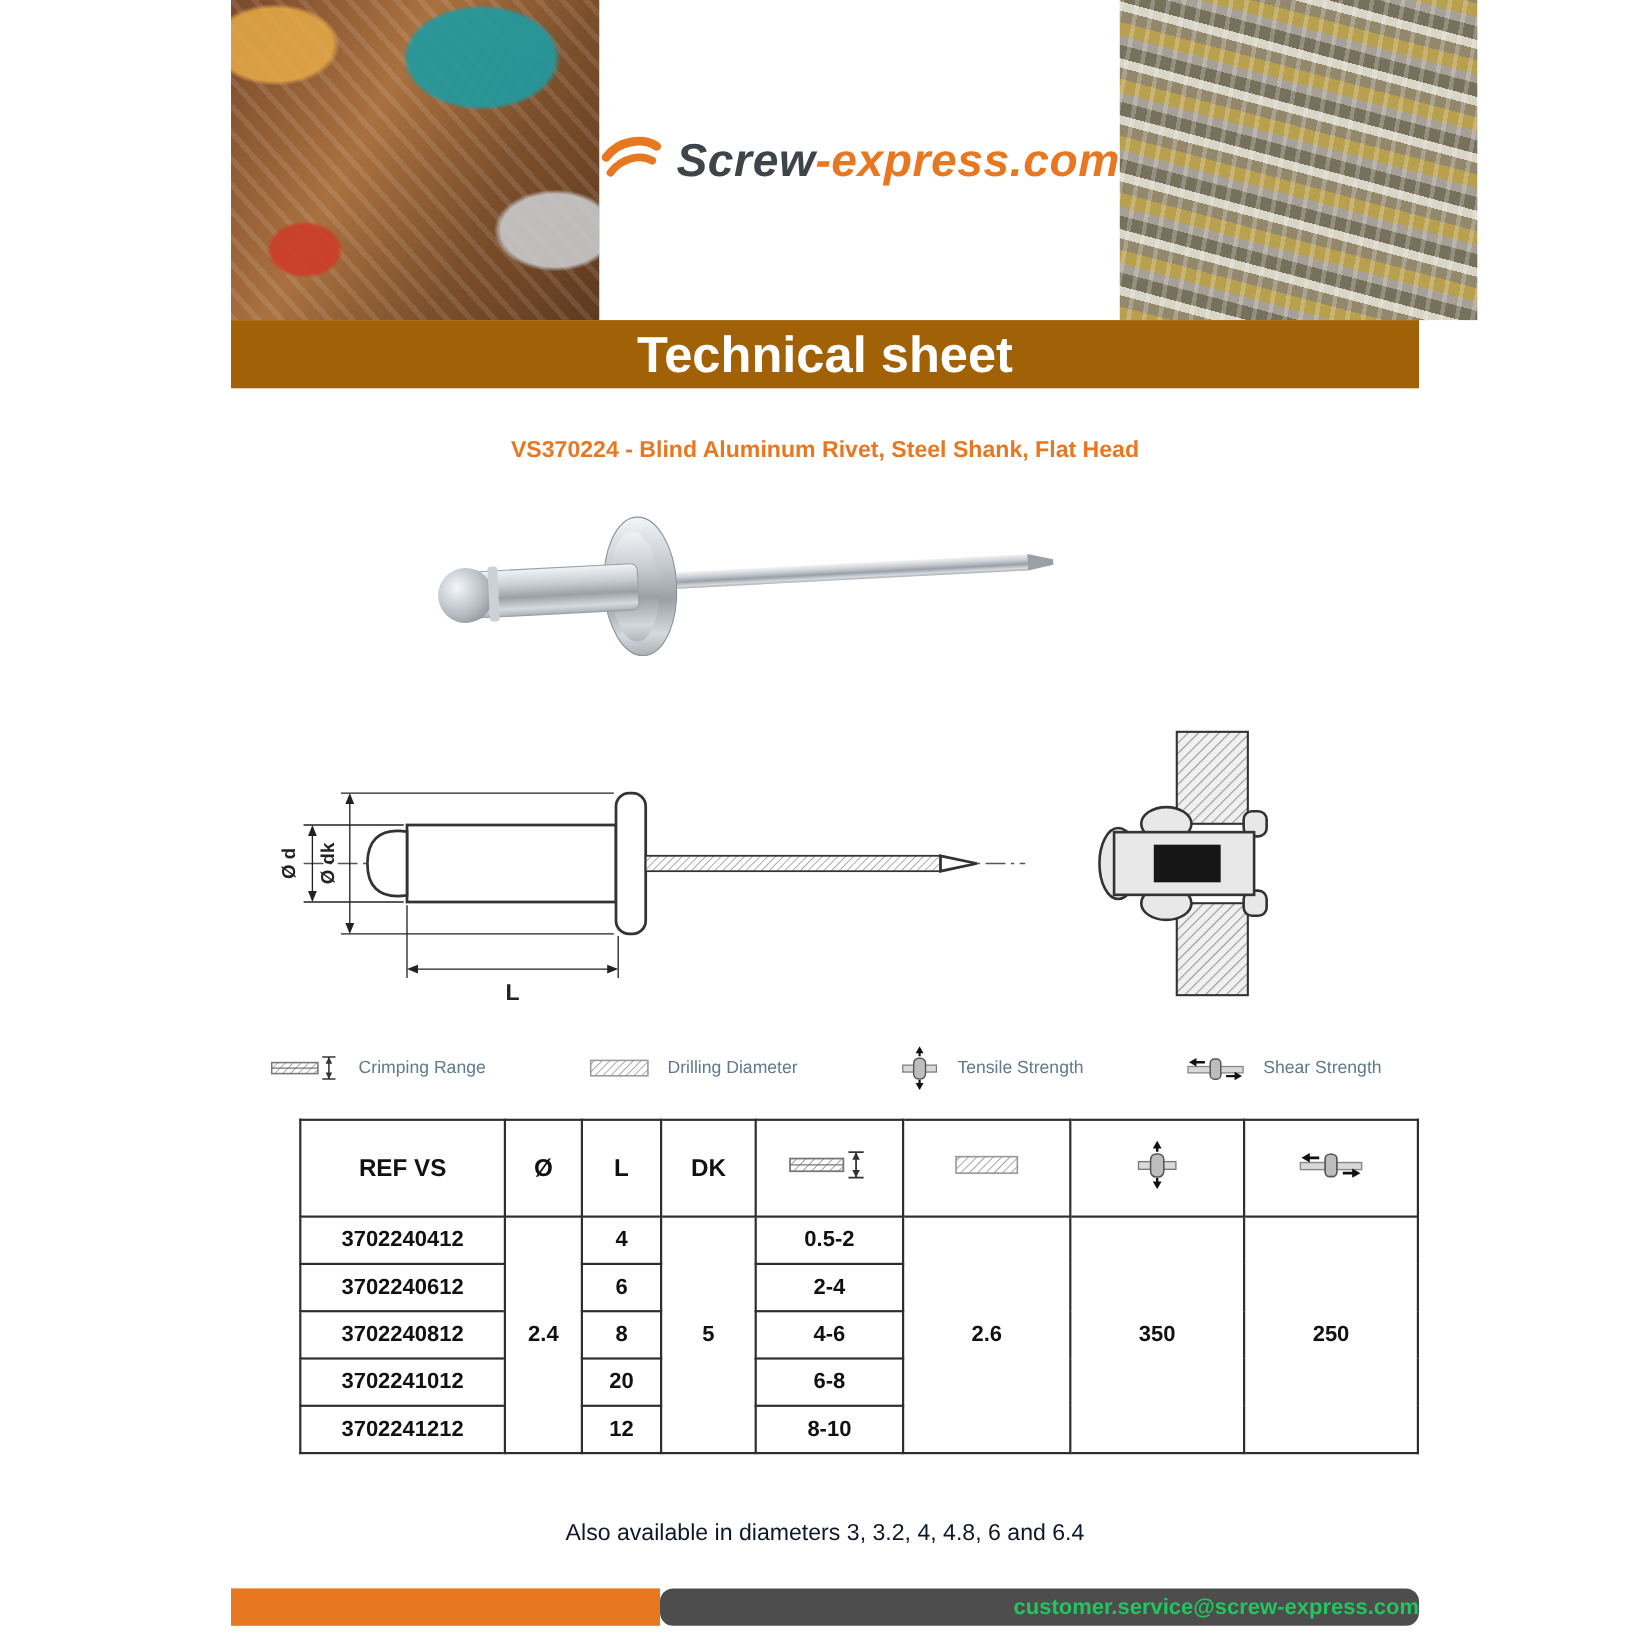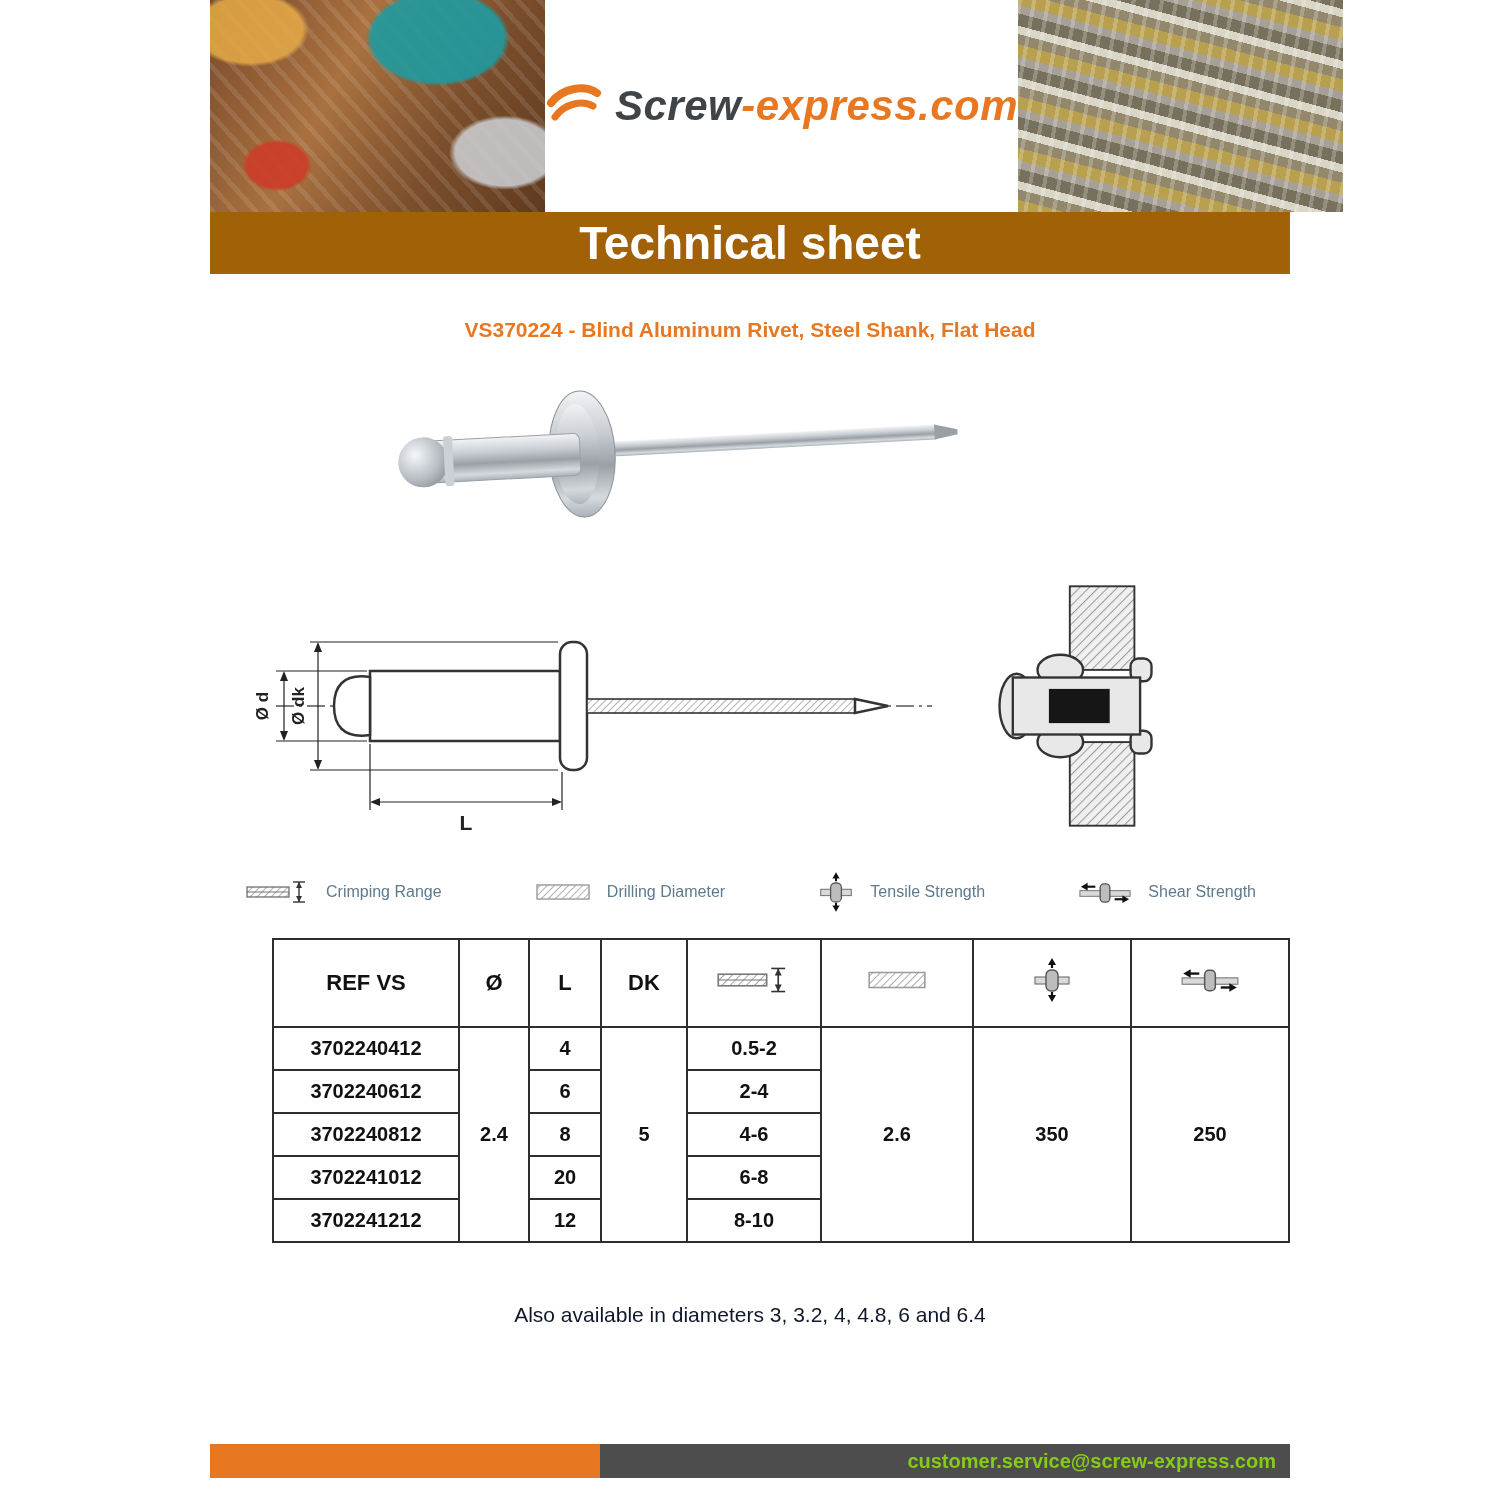--- a/index.html
+++ b/index.html
@@ -1,21 +1,21 @@
 <!DOCTYPE html>
 <html><head>
 <meta charset="utf-8">
 <style>
   * { box-sizing: border-box; }
   body { margin:0; background:#fff; font-family:"Liberation Sans", sans-serif; }
   .page { width:1500px; height:1500px; background:#fff; overflow:hidden; position:relative; }
   .sheet { width:1080px; height:1500px; margin:0 auto; display:flex; flex-direction:column; }
 
   
-  .header { display:flex; height:212px; }
+  .header { display:flex; height:291px; }
   .photo { height:100%; }
   .photo-left {
     flex:0 0 335px;
     background:
       radial-gradient(120px 80px at 68% 18%, rgba(31,154,160,.9) 0 55%, transparent 60%),
       radial-gradient(90px 60px at 88% 72%, rgba(205,209,213,.85) 0 55%, transparent 62%),
       radial-gradient(60px 45px at 20% 78%, rgba(205,60,40,.9) 0 50%, transparent 58%),
       radial-gradient(95px 60px at 12% 14%, rgba(230,170,70,.85) 0 55%, transparent 62%),
       repeating-linear-gradient(48deg, rgba(255,255,255,.10) 0 5px, transparent 5px 16px),
       linear-gradient(118deg,#7a4a2b,#a9713f 38%,#7c4f2c 68%,#5f3a1f);
@@ -50,22 +50,22 @@
   th, td { border:2px solid #2e2e2e; text-align:center; vertical-align:middle; color:#111; padding:0 6px; }
   th { height:88px; font-size:22px; font-weight:700; }
   td { height:43px; font-size:20px; font-weight:700; }
 
   .note { margin-top:60px; text-align:center; font-size:21px; color:#0f172a; }
 
   .spacer { flex:1; }
 
   .footer { height:34px; display:flex; margin-bottom:22px; }
   .footer-orange { width:390px; background:#E87722; }
-  .footer-dark { flex:1; background:#4D4D4D; color:#84cc16; display:flex; align-items:center; justify-content:flex-end;
-                 padding-right:14px; font-size:20px; font-weight:700; }
+  .footer-dark { flex:1; background:#4D4D4D; color:#22c55e; display:flex; align-items:center; justify-content:flex-end;
+                 padding-right:0; font-size:20px; font-weight:700;border-radius:12px; }
 
   
   svg text { font-family:"Liberation Sans", sans-serif; }
   .cl { stroke:#555; stroke-width:1.5; stroke-dasharray:18 5 3 5; fill:none; }
   .part { fill:#fff; stroke:#333; stroke-width:2.5; }
   .dim { stroke:#222; stroke-width:1.2; }
   .dimlabel { font-size:17px; font-weight:600; fill:#222; }
   .dimlabel.big { font-size:21px; font-weight:700; }
   .plate { fill:url(#hatch); stroke:#333; stroke-width:2; }
   .rivet { fill:#e8e8e8; stroke:#333; stroke-width:2.5; }

